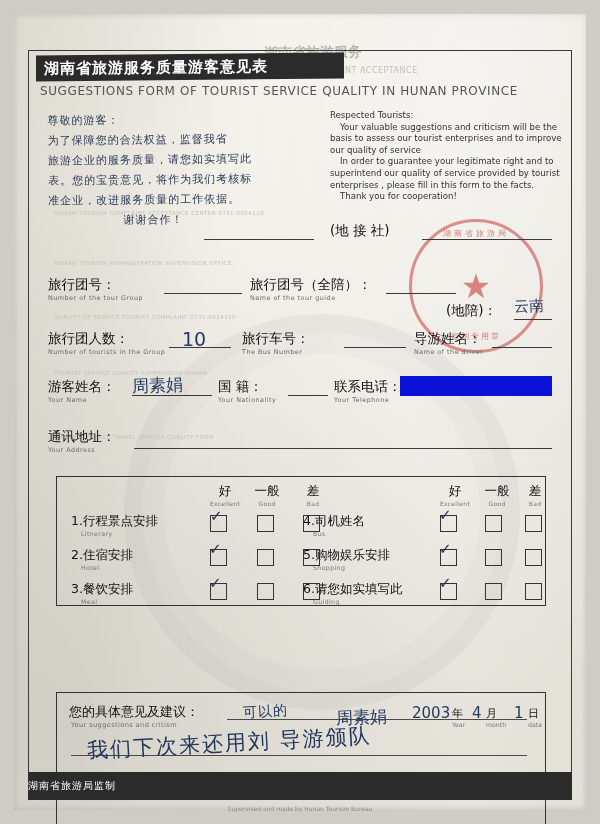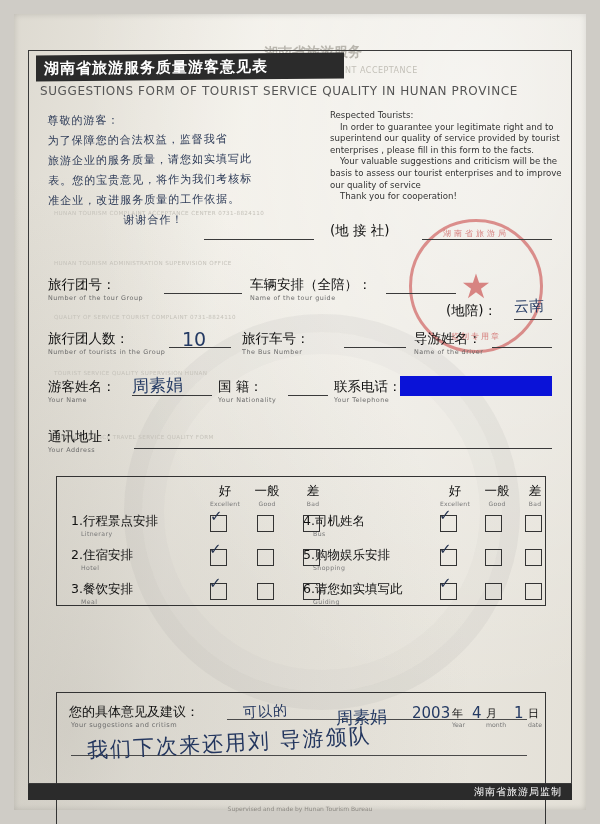--- a/index.html
+++ b/index.html
@@ -125,23 +125,23 @@
   .hw-big{
     position:absolute;color:#23365e;font-size:21px;letter-spacing:2px;
     transform:rotate(-3deg);
   }
   .hw-mid{
     position:absolute;color:#23365e;font-size:14px;letter-spacing:1px;transform:rotate(-3deg);
   }
   .datepart{position:absolute;font-size:11px;color:#111;}
   .datepart .e{display:block;font-size:6.2px;color:#777;text-align:center;}
   .footerbar{
-    position:absolute;left:14px;right:14px;bottom:10px;height:16px;
+    position:absolute;left:14px;right:14px;bottom:10px;height:28px;
     background:#2b2b2b;color:#fff;font-size:10px;
-    display:flex;align-items:center;justify-content:flex-end;padding-right:10px;
+    display:flex;align-items:center;padding-right:10px;
     letter-spacing:1px;
   }
   .bottom-en{
     position:absolute;left:0;right:0;bottom:-14px;text-align:center;font-size:6px;color:#8d8a84;
   }
   .tiny-ghost{
     position:absolute;font-size:5.6px;color:#c5c2ba;letter-spacing:.4px;white-space:nowrap;
   }
 </style>
 </head>
@@ -162,22 +162,22 @@
     <div>尊敬的游客：</div>
     <div>为了保障您的合法权益，监督我省</div>
     <div>旅游企业的服务质量，请您如实填写此</div>
     <div>表。您的宝贵意见，将作为我们考核标</div>
     <div>准企业，改进服务质量的工作依据。</div>
     <div style="text-align:center;padding-right:40px">谢谢合作！</div>
   </div>
 
   <div class="rightnote">
     <div>Respected Tourists:</div>
+    <div class="ti">Your valuable suggestions and criticism will be the basis to assess our tourist enterprises and to improve our quality of service</div>
     <div class="ti">In order to guarantee your legitimate right and to superintend our quality of service provided by tourist enterprises , please fill in this form to the facts.</div>
-    <div class="ti">Your valuable suggestions and criticism will be the basis to assess our tourist enterprises and to improve our quality of service</div>
     <div class="ti">Thank you for cooperation!</div>
   </div>
 
   <div class="tiny-ghost" style="left:40px;top:196px">HUNAN TOURISM COMPLAINT ACCEPTANCE CENTER  0731-8824110</div>
   <div class="tiny-ghost" style="left:40px;top:246px">HUNAN TOURISM ADMINISTRATION SUPERVISION OFFICE</div>
   <div class="tiny-ghost" style="left:40px;top:300px">QUALITY OF SERVICE  TOURIST COMPLAINT  0731-8824110</div>
   <div class="tiny-ghost" style="left:40px;top:356px">TOURIST SERVICE QUALITY SUPERVISION  HUNAN</div>
   <div class="tiny-ghost" style="left:40px;top:420px">HUNAN PROVINCE  TRAVEL SERVICE  QUALITY FORM</div>
 
   <div class="stamp">
@@ -191,21 +191,21 @@
     <div class="label-cn">(地 接 社)</div>
   </div>
   <div class="uline" style="left:408px;top:225px;width:130px"></div>
 
   <div class="fieldrow" style="left:34px;top:262px">
     <div class="label-cn">旅行团号：</div>
     <div class="label-en">Number of the tour Group</div>
   </div>
   <div class="uline" style="left:150px;top:279px;width:78px"></div>
   <div class="fieldrow" style="left:236px;top:262px">
-    <div class="label-cn">车辆安排（全陪）：</div>
+    <div class="label-cn">旅行团号（全陪）：</div>
     <div class="label-en">Name   of   the   tour   guide</div>
   </div>
   <div class="uline" style="left:372px;top:279px;width:70px"></div>
   <div class="fieldrow" style="left:432px;top:288px">
     <div class="label-cn">(地陪)：</div>
   </div>
   <div class="uline" style="left:500px;top:305px;width:38px"></div>
   <div class="hw" style="left:500px;top:283px;font-size:15px">云南</div>
 
   <div class="fieldrow" style="left:34px;top:316px">

